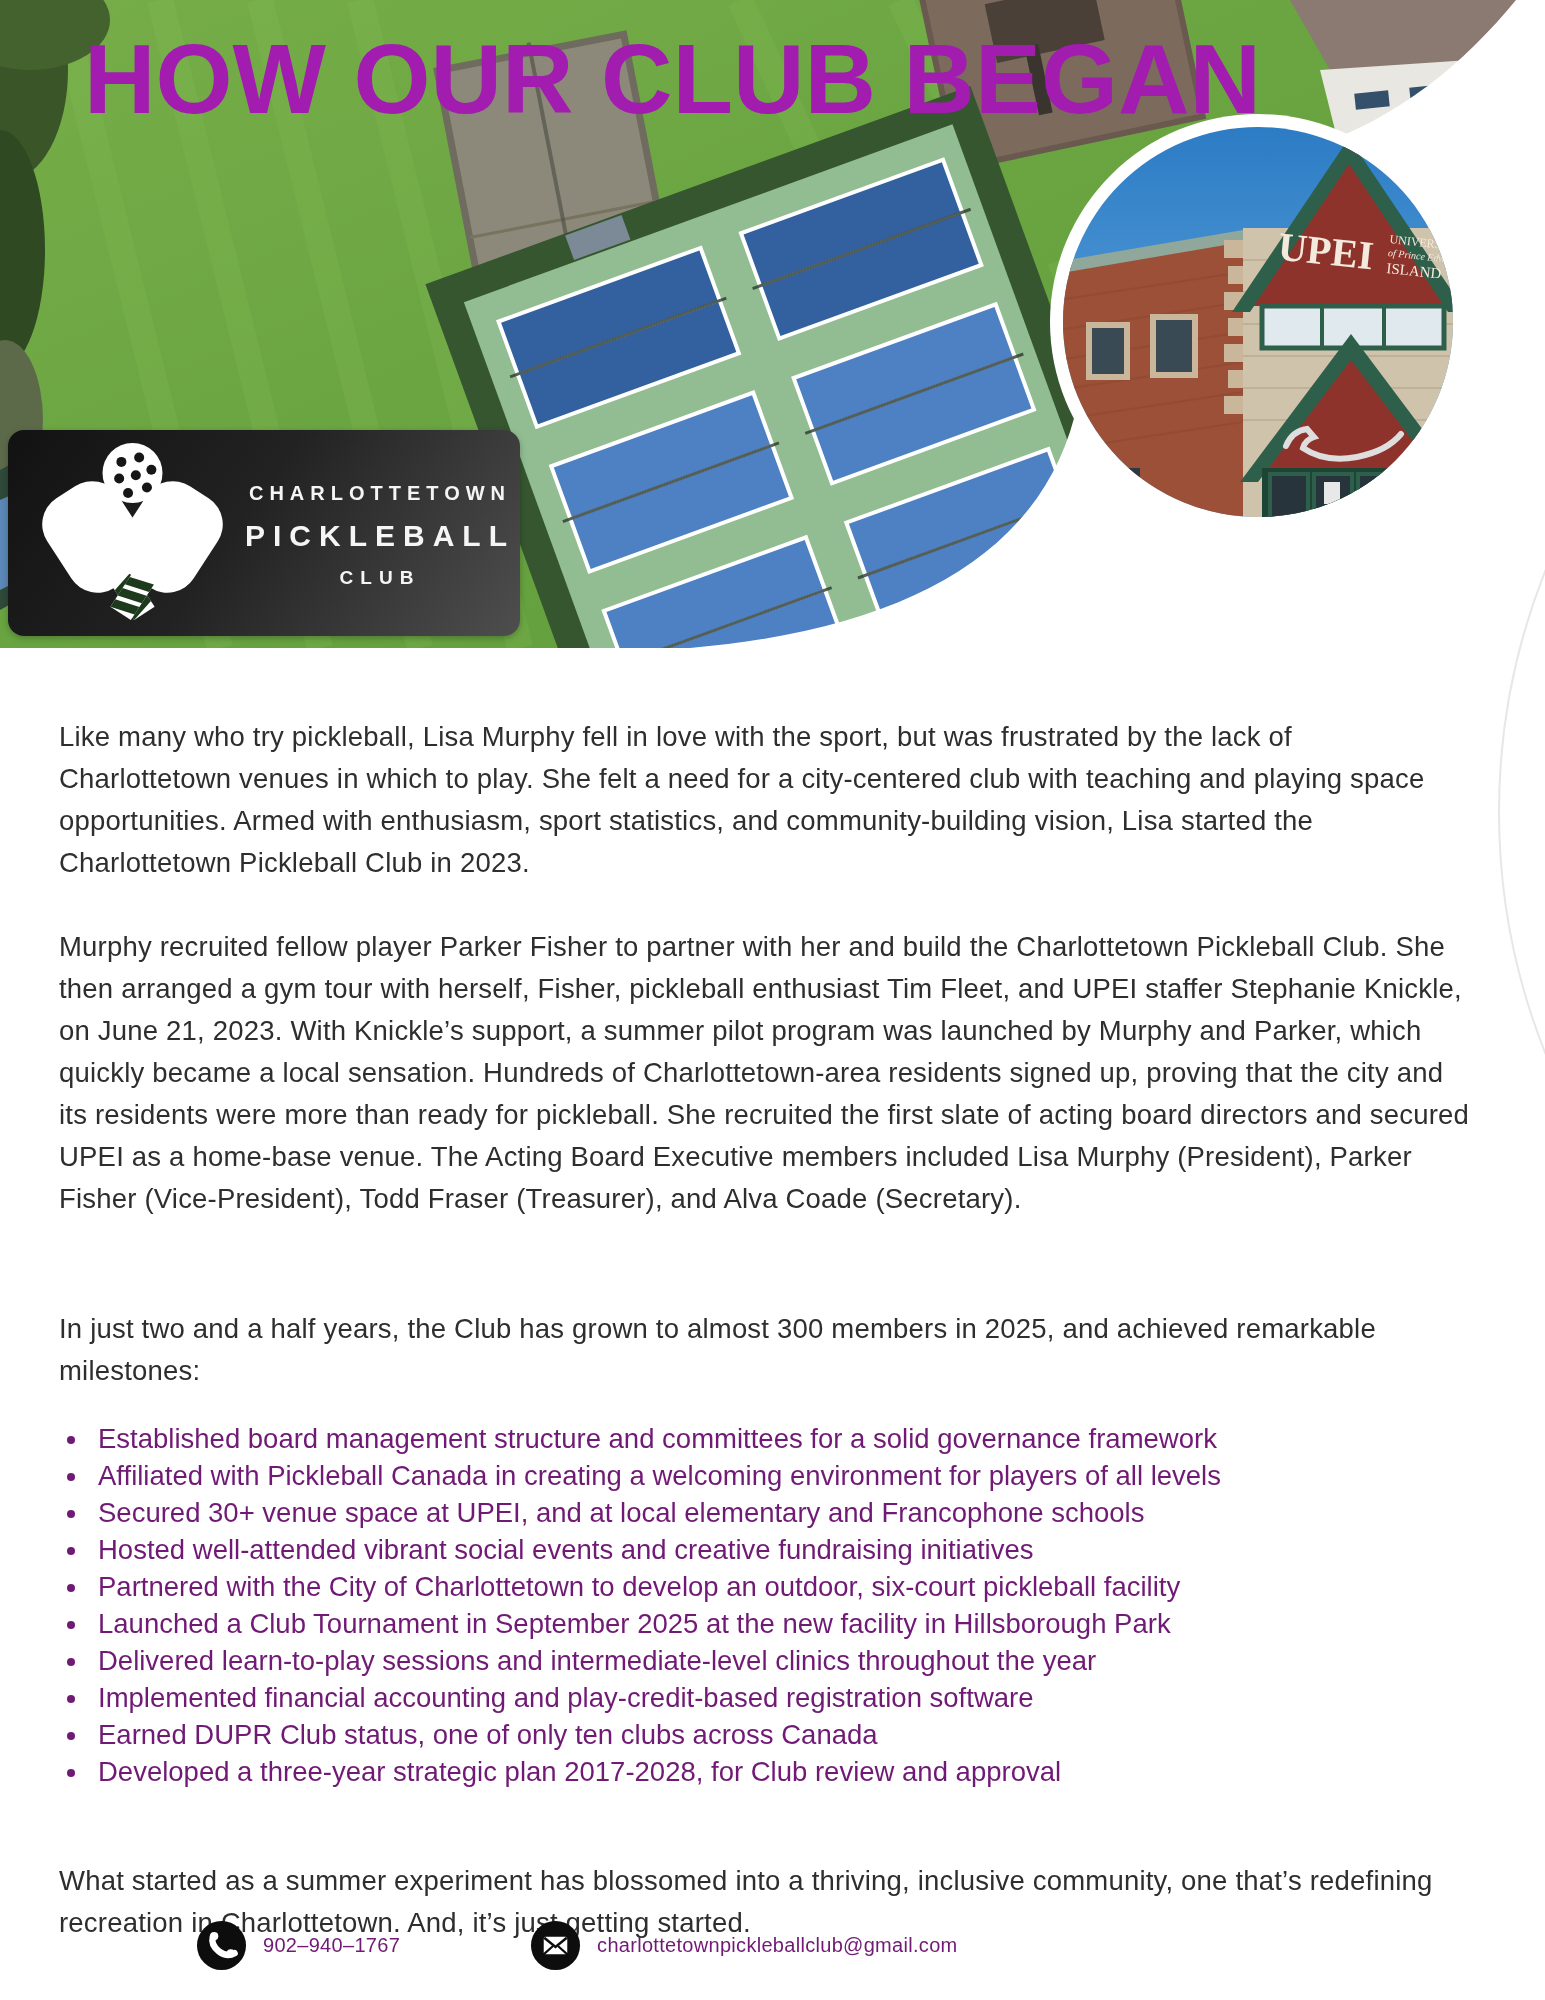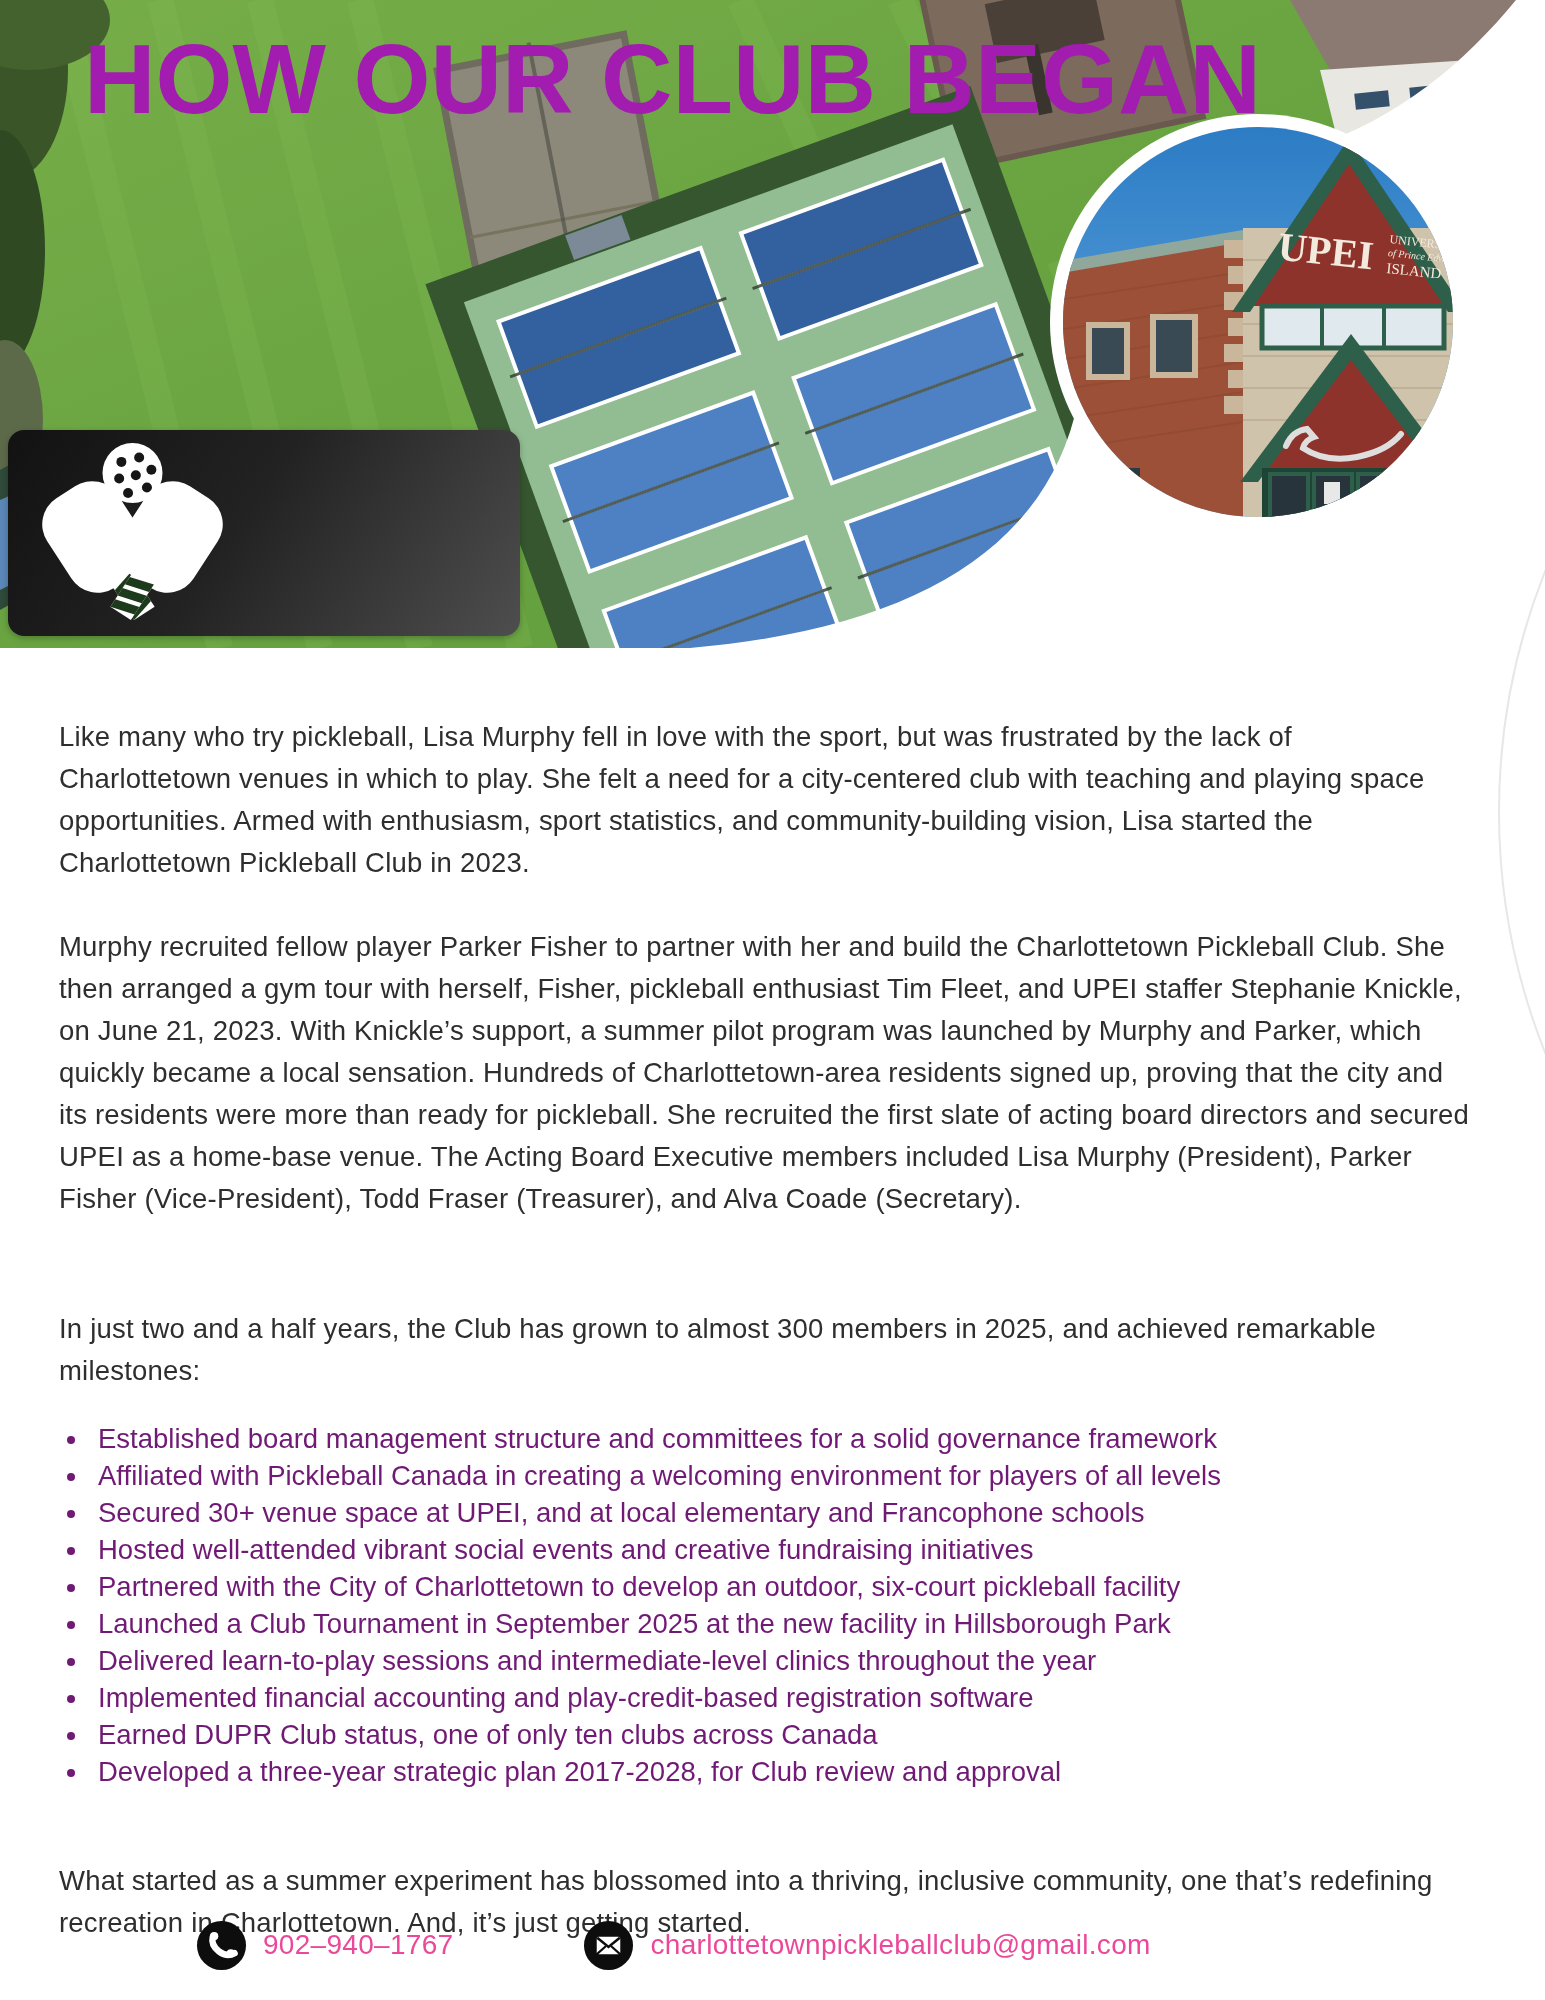--- a/index.html
+++ b/index.html
@@ -34,21 +34,21 @@
   
   .decor-arc{position:absolute;left:1498px;top:160px;width:1300px;height:1300px;
       border:2px solid #e7e7e7;border-radius:50%;pointer-events:none;}
   
   .contact-row{position:absolute;left:0;top:1916px;width:1545px;height:58px;
       display:flex;align-items:center;}
   .contact-item{display:flex;align-items:center;gap:16px;}
   .contact-item.phone{margin-left:196px;}
   .contact-item.email{margin-left:130px;text-align:right;}
   .contact-icon{width:51px;height:51px;flex:0 0 auto;}
-  .contact-text{font-size:28px;color:#ec4899;letter-spacing:.3px;text-decoration:none;}
+  .contact-text{font-size:20px;color:#701a75;letter-spacing:.3px;text-decoration:none;}
 </style>
 </head>
 <body>
 
 <div class="page">
 
   <div class="hero">
     <svg width="1545" height="648" viewBox="0 0 1545 648">
       <defs>
         <linearGradient id="grass" x1="0" y1="0" x2="1" y2="1">
@@ -259,20 +259,25 @@
       <g transform="rotate(33 122 112)">
         <rect x="84" y="42" width="76" height="96" rx="28" fill="#ffffff"></rect>
         <rect x="111" y="132" width="22" height="40" fill="#ffffff"></rect>
         <g fill="#1d3a1c">
           <polygon points="111,140 133,134 133,142 111,148"></polygon>
           <polygon points="111,152 133,146 133,154 111,160"></polygon>
           <polygon points="111,164 133,158 133,166 111,172"></polygon>
         </g>
       </g>
     </svg>
+    <div class="badge-text">
+      <div class="badge-line1">CHARLOTTETOWN</div>
+      <div class="badge-line2">PICKLEBALL</div>
+      <div class="badge-line3">CLUB</div>
+    </div>
   </div>
 
   <div class="decor-arc"></div>
 
   <p class="para p1">Like many who try pickleball, Lisa Murphy fell in love with the sport, but was frustrated by the lack of Charlottetown venues in which to play. She felt a need for a city-centered club with teaching and playing space opportunities. Armed with enthusiasm, sport statistics, and community-building vision, Lisa started the Charlottetown Pickleball Club in 2023.</p>
   <p class="para p2">Murphy recruited fellow player Parker Fisher to partner with her and build the Charlottetown Pickleball Club. She then arranged a gym tour with herself, Fisher, pickleball enthusiast Tim Fleet, and UPEI staffer Stephanie Knickle, on June 21, 2023. With Knickle’s support, a summer pilot program was launched by Murphy and Parker, which quickly became a local sensation. Hundreds of Charlottetown-area residents signed up, proving that the city and its residents were more than ready for pickleball. She recruited the first slate of acting board directors and secured UPEI as a home-base venue. The Acting Board Executive members included Lisa Murphy (President), Parker Fisher (Vice-President), Todd Fraser (Treasurer), and Alva Coade (Secretary).</p>
   <p class="para p3">In just two and a half years, the Club has grown to almost 300 members in 2025, and achieved remarkable milestones:</p>
 
   <ul class="milestones">
     <li>Established board management structure and committees for a solid governance framework</li>

